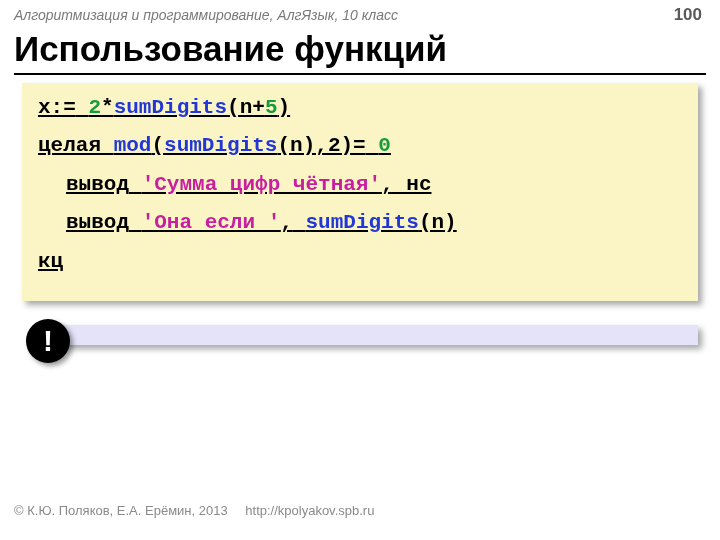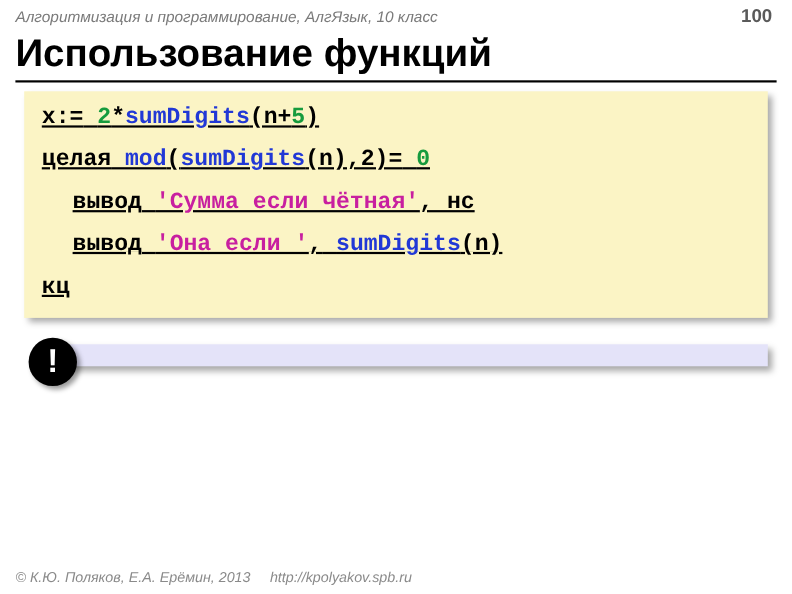--- a/index.html
+++ b/index.html
@@ -43,21 +43,21 @@
     padding: 10px 16px 12px 16px;
     font-family: "Courier New", monospace;
     font-size: 21px;
     font-weight: bold;
     line-height: 1.45;
     box-shadow: 4px 4px 6px rgba(0,0,0,0.35);
     color: #000;
     text-decoration: underline;
   }
   .code-line { white-space: pre; margin-bottom: 8px; }
-  .code-line:last-child { margin-bottom: 0; }
+  .code-line:last-child { margin-bottom: 12px; }
   .k-blue { color: #2138d6; }
   .k-green { color: #169b3d; }
   .k-magenta { color: #c81fa0; }
   .indent { padding-left: 28px; }
   .note {
     position: relative;
     background: #e4e3f9;
     margin: 24px 22px 0 50px;
     padding: 10px 14px 10px 34px;
     font-size: 20px;
@@ -77,23 +77,22 @@
     font-size: 30px;
     font-weight: bold;
     display: flex;
     align-items: center;
     justify-content: center;
     box-shadow: 3px 3px 5px rgba(0,0,0,0.4);
   }
   .footer {
     position: absolute;
     left: 14px;
-    bottom: 8px;
+    bottom: 22px;
     font-size: 13px;
-    font-style: italic;
     color: #8a8a8a;
   }
   .footer .link {
     margin-left: 14px;
     color: #8a8a8a;
   }
 </style>
 </head>
 <body>
 
@@ -101,21 +100,21 @@
   <span>Алгоритмизация и программирование, АлгЯзык, 10 класс</span>
   <span class="slide-number">100</span>
 </div>
 
 <div class="title">Использование функций</div>
 <hr class="hr">
 
 <div class="code-box">
   <div class="code-line"><span>x:=</span> <span class="k-green">2</span><span>*</span><span class="k-blue">sumDigits</span><span>(n+</span><span class="k-green">5</span><span>)</span></div>
   <div class="code-line"><span>целая</span> <span class="k-blue">mod</span><span>(</span><span class="k-blue">sumDigits</span><span>(n),2)=</span> <span class="k-green">0</span></div>
-  <div class="code-line indent"><span>вывод</span> <span class="k-magenta">'Сумма если чётная'</span><span>, нс</span></div>
+  <div class="code-line indent"><span>вывод</span> <span class="k-magenta">'Сумма цифр чётная'</span><span>, нс</span></div>
   <div class="code-line indent"><span>вывод</span> <span class="k-magenta">'Она если '</span><span>,</span> <span class="k-blue">sumDigits</span><span>(n)</span></div>
   <div class="code-line"><span>кц</span></div>
 </div>
 
 <div class="note">
   <div class="note-badge">!</div>
 </div>
 
 <div class="footer">
   <span>© К.Ю. Поляков, Е.А. Ерёмин, 2013</span>

